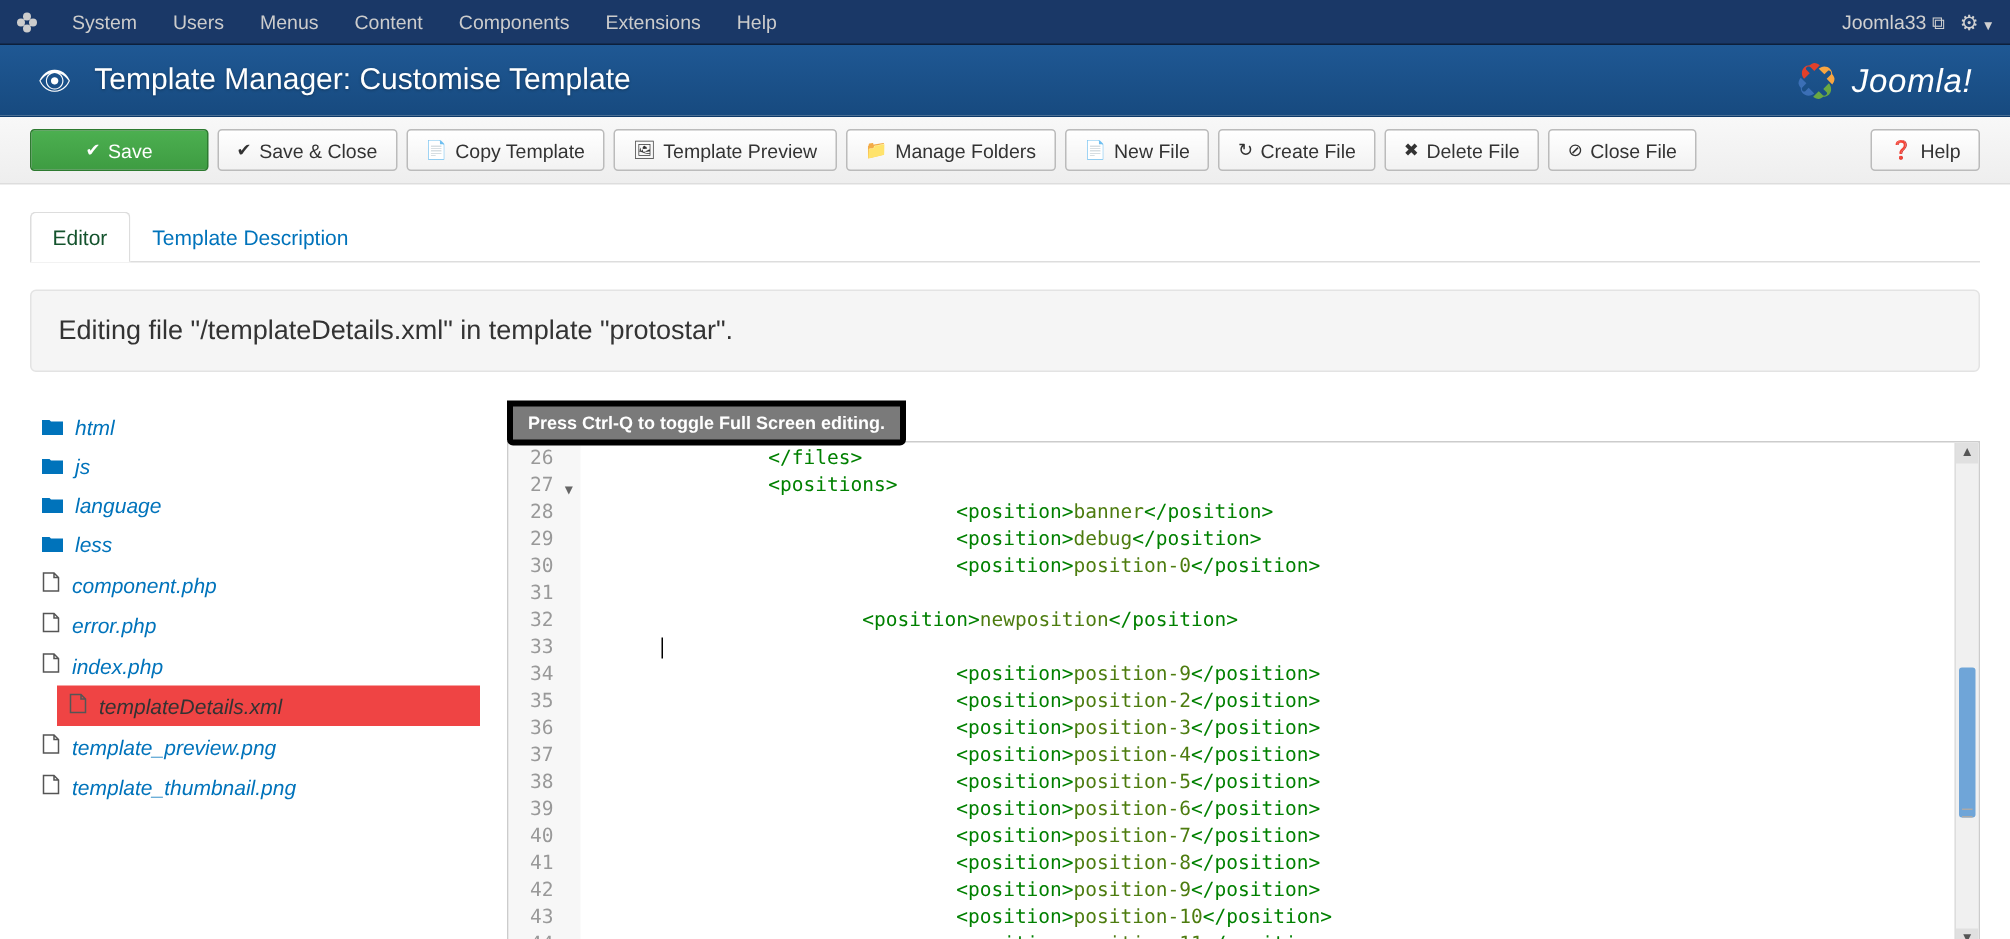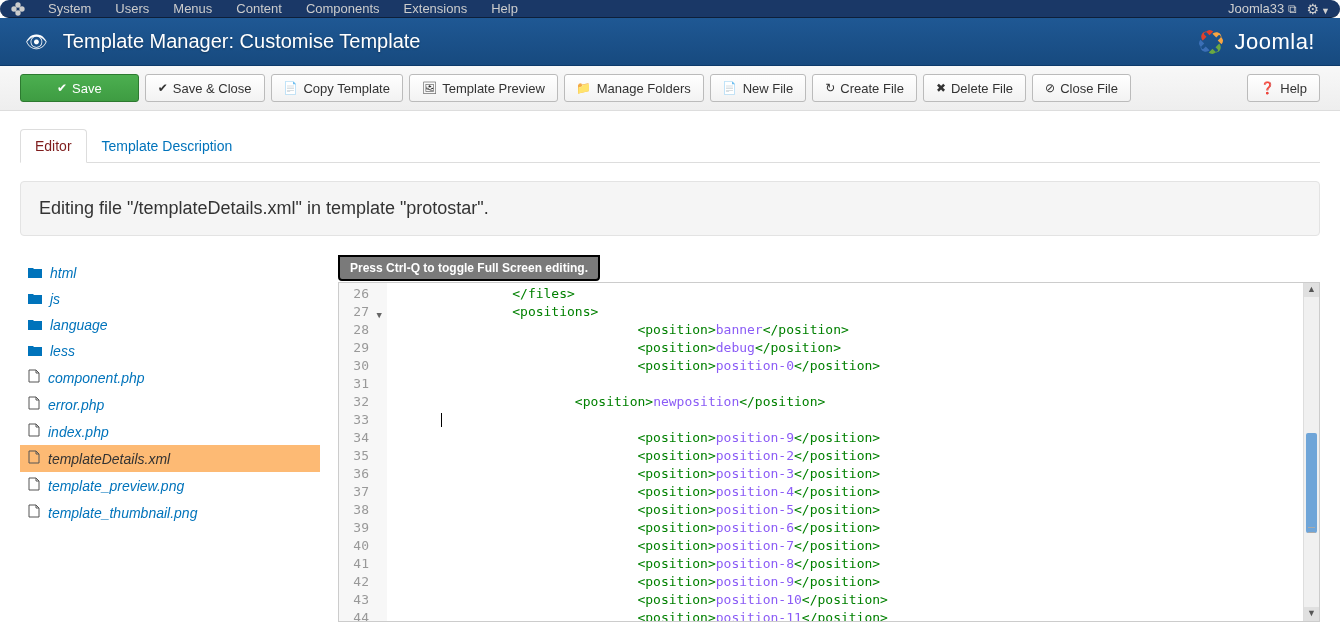--- a/index.html
+++ b/index.html
@@ -1,56 +1,56 @@
 <!DOCTYPE html>
 <html><head>
 <meta charset="utf-8">
 <style>
 * { margin: 0; padding: 0; box-sizing: border-box; }
 body { font-family: Arial, Helvetica, sans-serif; font-size: 13px; background: #fff; width: 1340px; }
-.topbar { background: #1a3867; height: 18px; display: flex; align-items: center; color: #d0d0d0; padding: 0 10px; border-bottom: 1px solid #0d1f3a; border-radius: 12px; }
+.topbar { background: #1a3867; height: 30px; display: flex; align-items: center; color: #d0d0d0; padding: 0 10px; border-bottom: 1px solid #0d1f3a; }
 .topbar .joomla-icon { width: 16px; height: 16px; margin-right: 10px; display: inline-block; }
 .topbar .menu-item { padding: 0 12px; cursor: pointer; font-size: 13px; color: #ccc; }
 .topbar .right-section { margin-left: auto; display: flex; gap: 10px; }
 .topbar .external-icon { font-size: 12px; }
 .topbar .gear { font-size: 14px; cursor: pointer; }
 .topbar .caret-down { font-size: 9px; margin-left: 2px; }
 .header { background: linear-gradient(#1f5894, #174a7f); height: 48px; display: flex; align-items: center; padding: 0 25px; color: #fff; border-bottom: 1px solid #0d3a6a; }
 .header .eye-icon { font-size: 18px; margin-right: 15px; }
 .header .page-title { font-size: 20px; font-weight: 300; text-shadow: 0 1px 2px rgba(0,0,0,0.3); }
 .header .logo { margin-left: auto; display: flex; align-items: center; gap: 8px; }
-.header .logo-text { font-size: 22px; font-weight: 300; letter-spacing: 0.5px; }
+.header .logo-text { font-size: 22px; font-style: italic; font-weight: 300; letter-spacing: 0.5px; }
 .toolbar { background: linear-gradient(#f8f8f8, #eeeeee); padding: 8px 20px; border-bottom: 1px solid #ddd; display: flex; gap: 6px; align-items: center; }
 .btn { display: inline-flex; align-items: center; gap: 5px; padding: 4px 12px; border: 1px solid #bbb; border-radius: 3px; background: linear-gradient(#fff, #f2f2f2); cursor: pointer; font-size: 13px; color: #333; height: 28px; }
 .btn-success { background: linear-gradient(#4caf50, #3e9c42); border-color: #2d7a30; color: #fff; padding: 4px 36px; }
 .btn-help { margin-left: auto; }
 .btn .ico { font-size: 12px; }
 .content-wrap { padding: 18px 20px 0 20px; }
 .tabs { border-bottom: 1px solid #ddd; display: flex; gap: 0; }
 .tab { padding: 8px 14px; cursor: pointer; color: #0073bb; font-size: 14px; border: 1px solid transparent; border-bottom: none; margin-bottom: -1px; }
-.tab.active { color: #7f1d1d; background: #fff; border: 1px solid #ddd; border-bottom: 1px solid #fff; border-radius: 4px 4px 0 0; }
+.tab.active { color: #14532d; background: #fff; border: 1px solid #ddd; border-bottom: 1px solid #fff; border-radius: 4px 4px 0 0; }
 .well { margin-top: 18px; background: #f5f5f5; border: 1px solid #e3e3e3; border-radius: 4px; padding: 16px 18px; font-size: 18px; color: #333; }
 .editor-area { display: flex; margin-top: 18px; gap: 18px; }
 .file-tree { width: 300px; flex-shrink: 0; padding-top: 6px; }
 .file-tree .tree-item { display: flex; align-items: center; gap: 8px; padding: 5px 8px; cursor: pointer; font-style: italic; color: #333; font-size: 14px; }
-.file-tree .tree-item.selected { background: #fdba74; }
+.file-tree .tree-item.selected { background: #ef4444; margin-left: 18px; }
 .file-tree .folder-icon { color: #0073bb; font-size: 13px; }
 .file-tree .file-icon { color: #555; font-size: 13px; }
 .file-tree .tree-label { color: #0073bb; }
 .file-tree .tree-item.selected .tree-label { color: #333; }
 .code-panel { flex: 1; position: relative; }
-.hint-bar { position: absolute; top: 1px; left: 0; background: #7a7a7a; color: #fff; font-size: 12px; padding: 4px 10px; border: 2px solid #000000; border-radius: 0 0 4px 4px; font-weight: bold; z-index: 2; }
+.hint-bar { position: absolute; top: 1px; left: 0; background: #7a7a7a; color: #fff; font-size: 12px; padding: 4px 10px; border: 4px solid #000000; border-radius: 0 0 4px 4px; font-weight: bold; z-index: 2; }
 .code-box { margin-top: 28px; border: 1px solid #ccc; background: #fff; position: relative; height: 340px; overflow: hidden; }
 .gutter { position: absolute; left: 0; top: 0; width: 48px; background: #f7f7f7; font-family: monospace; font-size: 13px; color: #999; text-align: right; padding: 2px 18px 2px 0; line-height: 18px; }
 .gutter .ln { height: 18px; position: relative; }
 .gutter .fold { position: absolute; right: -13px; top: 3px; font-size: 9px; color: #666; }
 .code-lines { margin-left: 48px; font-family: monospace; font-size: 13px; line-height: 18px; padding: 2px 0; }
 .code-lines .cl { height: 18px; white-space: pre; }
 .tag { color: #008000; }
-.txt { color: #8b5cf6; }
+.txt { color: #4d7c0f; }
 .cursor-line { position: relative; }
 .cursor-line::before { content: ""; position: absolute; left: 54px; top: 2px; width: 1px; height: 14px; background: #000; }
 .scrollbar { position: absolute; right: 0; top: 0; width: 16px; height: 100%; background: #f0f0f0; border-left: 1px solid #ddd; }
 .scrollbar .arrow { height: 14px; text-align: center; font-size: 9px; line-height: 12px; color: #555; background: #e0e0e0; }
 .scrollbar .thumb { position: absolute; left: 2px; right: 2px; top: 150px; height: 100px; background: #6fa5d8; border-radius: 2px; }
 .scrollbar .grip { position: absolute; bottom: 88px; left: 4px; right: 4px; height: 6px; border-top: 1px solid #aaa; border-bottom: 1px solid #aaa; }
 .joomla-logo-svg { width: 30px; height: 30px; }
 </style>
 </head>
 <body>

